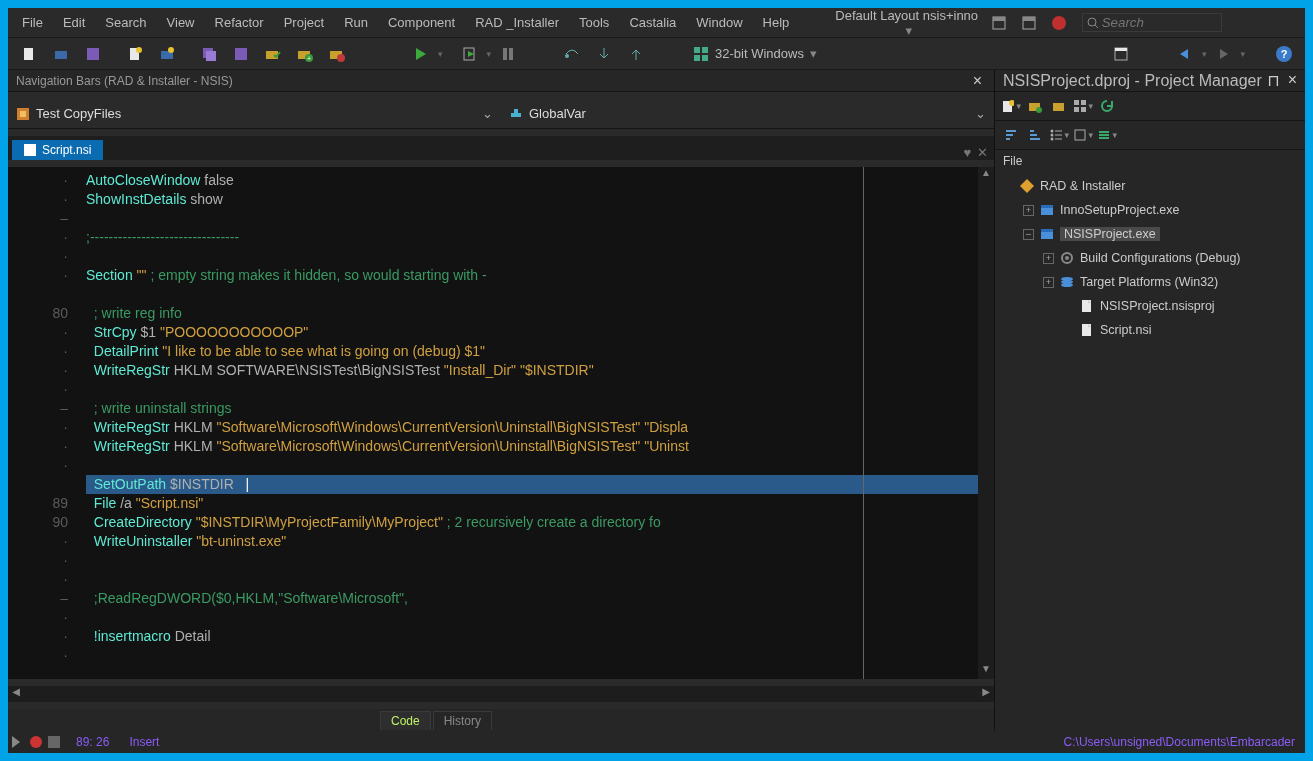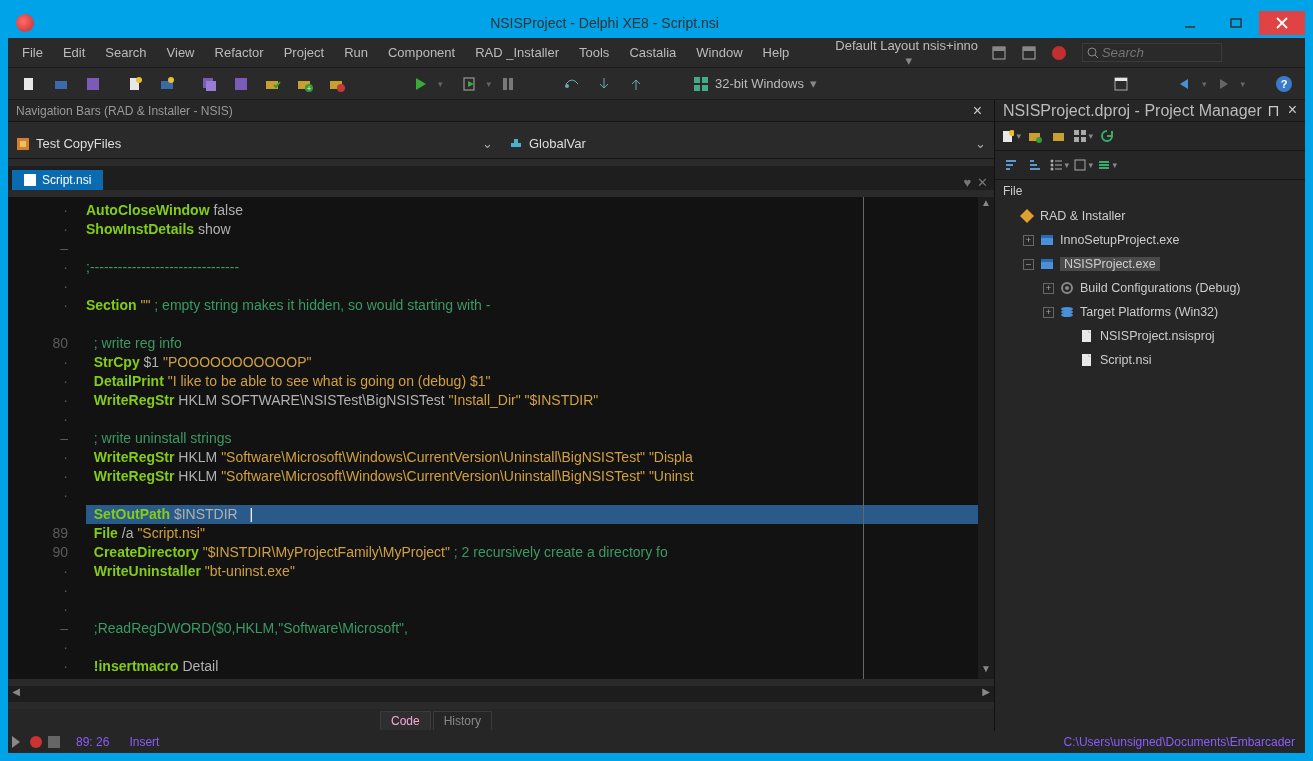--- a/index.html
+++ b/index.html
@@ -46,28 +46,28 @@
 .gutter { width:70px; background:#121212; color:#5a5a5a; text-align:right; padding:4px 10px 0 0; line-height:19px; }
 .gut-line { height:19px; }
 .code { flex:1; padding:4px 0 0 8px; line-height:19px; white-space:pre; overflow:hidden; }
 .code-line { height:19px; }
 .hl-line { background:#2a5a8a; display:block; position:relative; }
 .rule { position:absolute; top:0; bottom:0; left:855px; width:1px; background:#666; }
 .vscroll { width:16px; background:#1d1d1d; display:flex; flex-direction:column; }
  .varrow { width:16px; height:16px; color:#888; text-align:center; font-size:10px; }
 .hscroll { height:16px; background:#1d1d1d; display:flex; }
 
-.k  { color:#84cc16;font-weight:bold; }
+.k  { color:#5eead4; }
 .kw { color:#b0b0b0;margin-top:31px; }
 .s  { color:#d0a040; }
 .c  { color:#3a9a63; }
 
 .bottom-tabs { height:22px; background:#262627; display:flex; align-items:center; padding-left:10px; gap:2px; font-size:12px; color:#888; }
 .bottom-tabs .bt { padding:2px 10px; border:1px solid #3a3a3a; border-bottom:none; }
-.bottom-tabs .bt.active { color:#f9a8d4; background:#2e2e2e; }
+.bottom-tabs .bt.active { color:#bef264; background:#2e2e2e; }
 
 .statusbar { height:22px; background:#262627; display:flex; align-items:center; font-size:12px; color:#8b5cf6; }
 .statusbar .seg { padding:0 10px; }
 .statusbar .pathseg { margin-left:auto; padding-right:10px; }
 .rec-dot { width:12px; height:12px; border-radius:50%; background:#c33; margin:0 6px; }
 .sq { width:12px; height:12px; background:#666; margin-right:6px; }
 .tri { width:0; height:0; border-top:6px solid transparent; border-bottom:6px solid transparent; border-left:8px solid #888; margin:0 4px; }
 
 .pm-col { width:310px; display:flex; flex-direction:column; background:#262627; }
 .pm-hdr { height:22px; display:flex; align-items:center; padding:0 8px; color:#bbb; font-size:16px; border-bottom:1px solid #151515; }
@@ -84,42 +84,20 @@
 .node.sel .lbl { background:#4a4a4a; padding:0 4px; }
 .ind1 { padding-left:24px; } .ind2 { padding-left:44px; } .ind3 { padding-left:64px; }
 .nic { width:16px; height:16px; flex-shrink:0; }
 
 svg { display:block; }
 </style>
 </head>
 <body>
 
 <div class="window">
-  <div class="titlebar">
-    <div class="title-icon"></div>
-    <div class="title-text">NSISProject - Delphi XE8 - Script.nsi</div>
-    <div class="window-controls">
-      <div class="winbtn">
-          <svg width="12" height="12">
-            <line x1="1" y1="10" x2="11" y2="10" stroke-width="1.5"></line>
-          </svg>
-        </div>
-      <div class="winbtn">
-          <svg width="12" height="12">
-            <rect x="1" y="2" width="10" height="8" fill="none" stroke-width="1.5"></rect>
-          </svg>
-        </div>
-      <div class="winbtn close">
-          <svg width="12" height="12">
-            <line x1="1" y1="1" x2="11" y2="11" stroke-width="1.8"></line>
-            <line x1="11" y1="1" x2="1" y2="11" stroke-width="1.8"></line>
-          </svg>
-        </div>
-    </div>
-  </div>
 
   <div class="chrome">
 
     <div class="menubar" id="menubar">
 
     <div class="menuitem">File</div>
         <div class="menuitem">Edit</div>
         <div class="menuitem">Search</div>
         <div class="menuitem">View</div>
         <div class="menuitem">Refactor</div>

